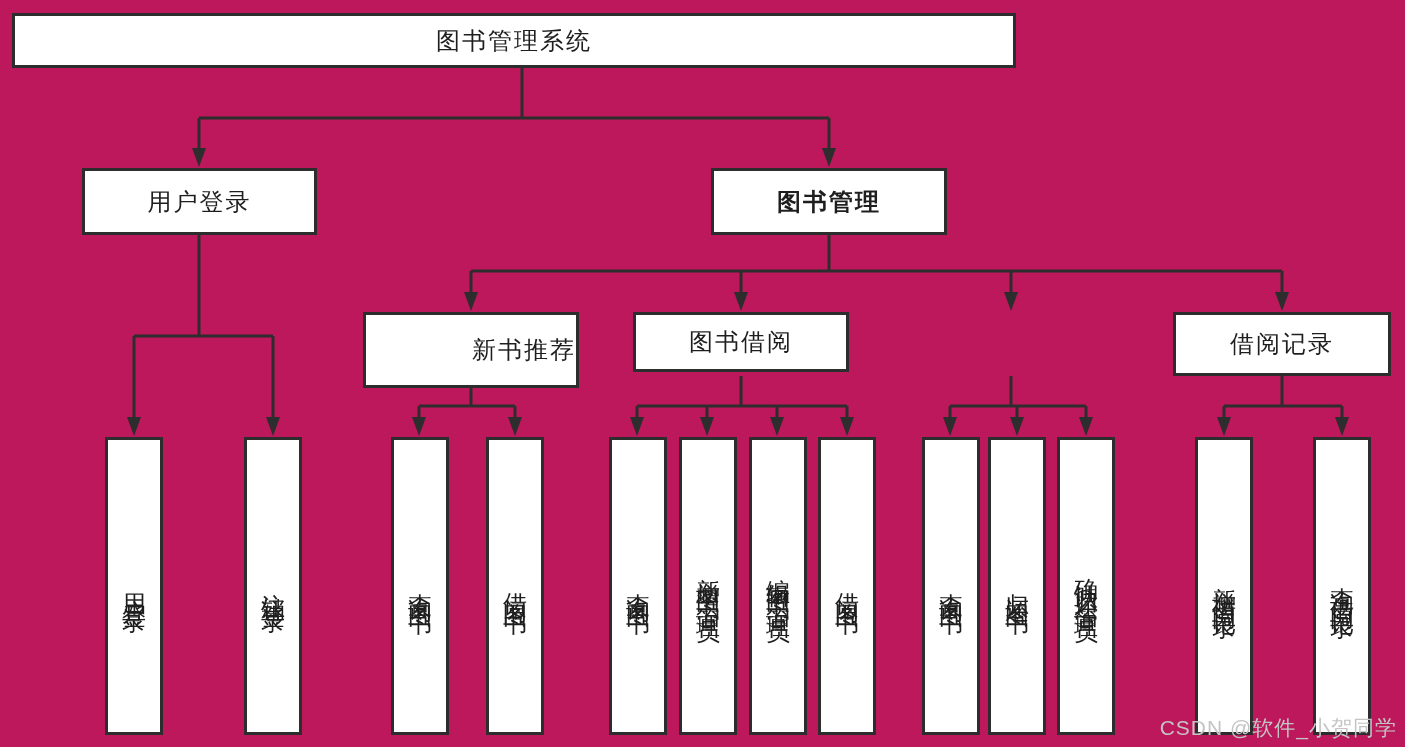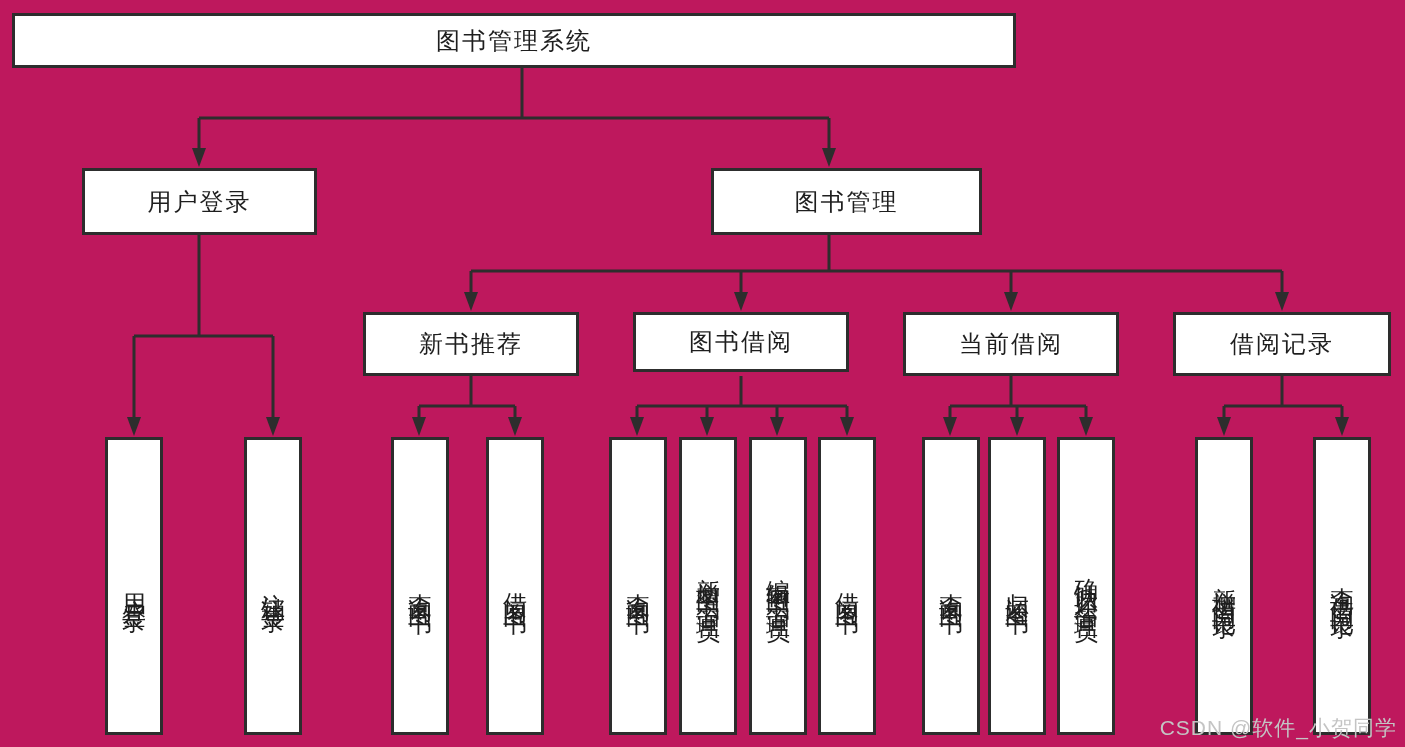--- a/index.html
+++ b/index.html
@@ -100,32 +100,29 @@
     </g>
   </svg>
 
   <div class="node h" style="left:12px; top:13px; width:1004px; height:55px;">
     <span>图书管理系统</span>
   </div>
 
   <div class="node h" style="left:82px; top:168px; width:235px; height:67px;">
     <span>用户登录</span>
   </div>
-  <div class="node h" style="left:711px; top:168px; width:271px; height:67px;">
+  <div class="node h" style="left:711px; top:168px; width:236px; height:67px;font-weight:bold;">
     <span>图书管理</span>
   </div>
 
-  <div class="node h" style="left:363px; top:312px; width:216px; height:64px;">
+  <div class="node h" style="left:363px; top:312px; width:216px; height:76px;justify-content:flex-end;">
     <span>新书推荐</span>
   </div>
   <div class="node h" style="left:633px; top:312px; width:216px; height:60px;">
     <span>图书借阅</span>
-  </div>
-  <div class="node h" style="left:903px; top:312px; width:216px; height:64px;">
-    <span>当前借阅</span>
   </div>
   <div class="node h" style="left:1173px; top:312px; width:218px; height:64px;justify-content:center;">
     <span>借阅记录</span>
   </div>
 
   <div class="node v" style="left:105px; top:437px; width:58px; height:298px;">
     <span>用户登录</span>
   </div>
   <div class="node v" style="left:244px; top:437px; width:58px; height:298px;">
     <span>注销登录</span>

